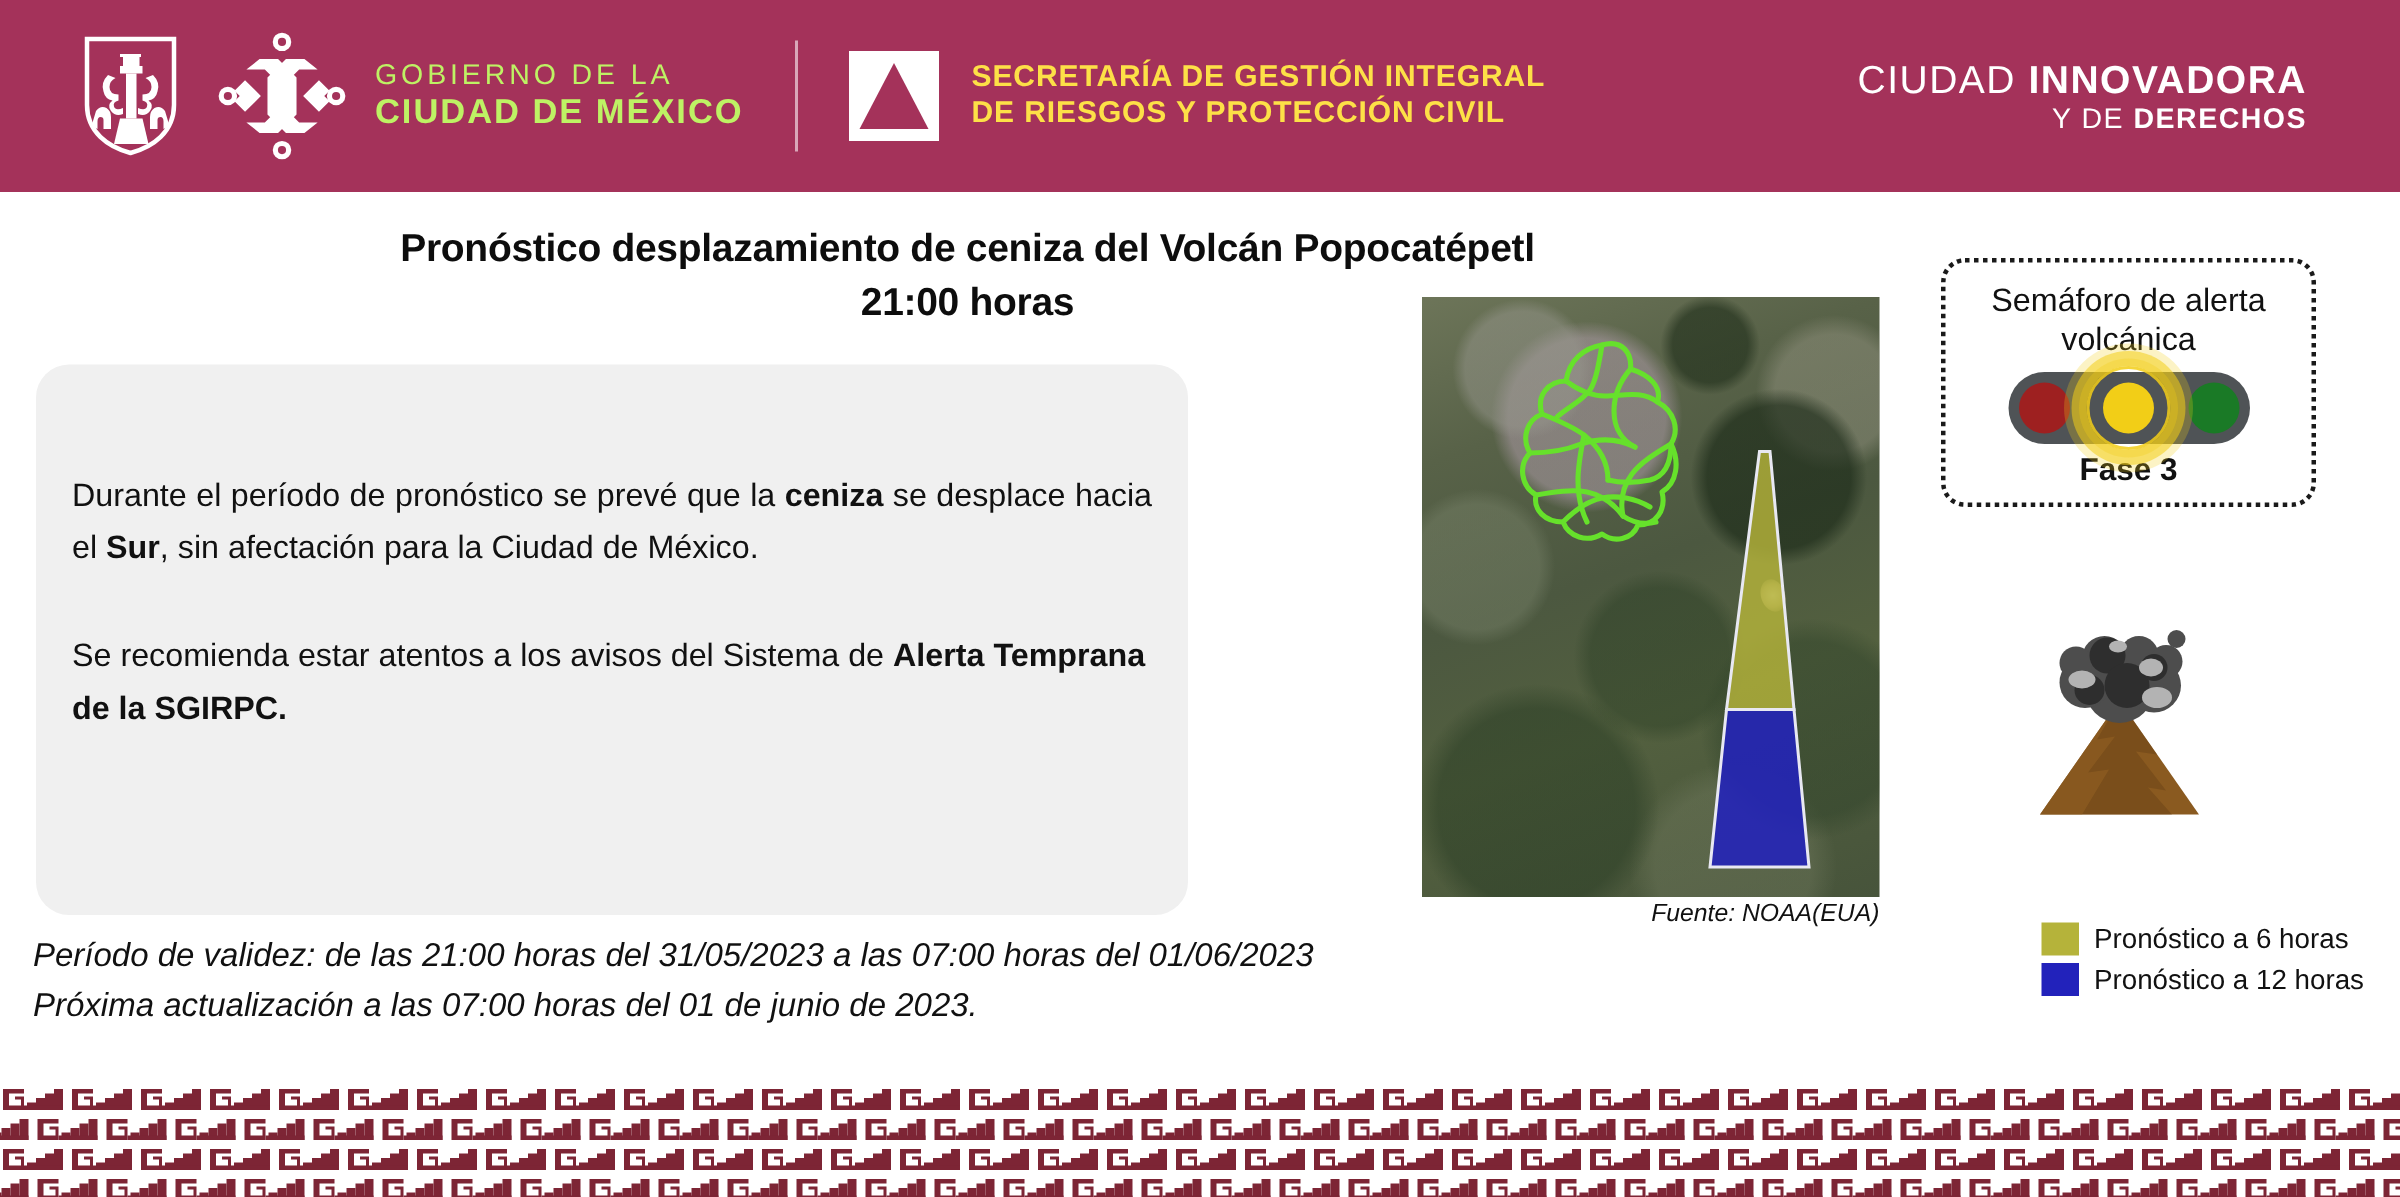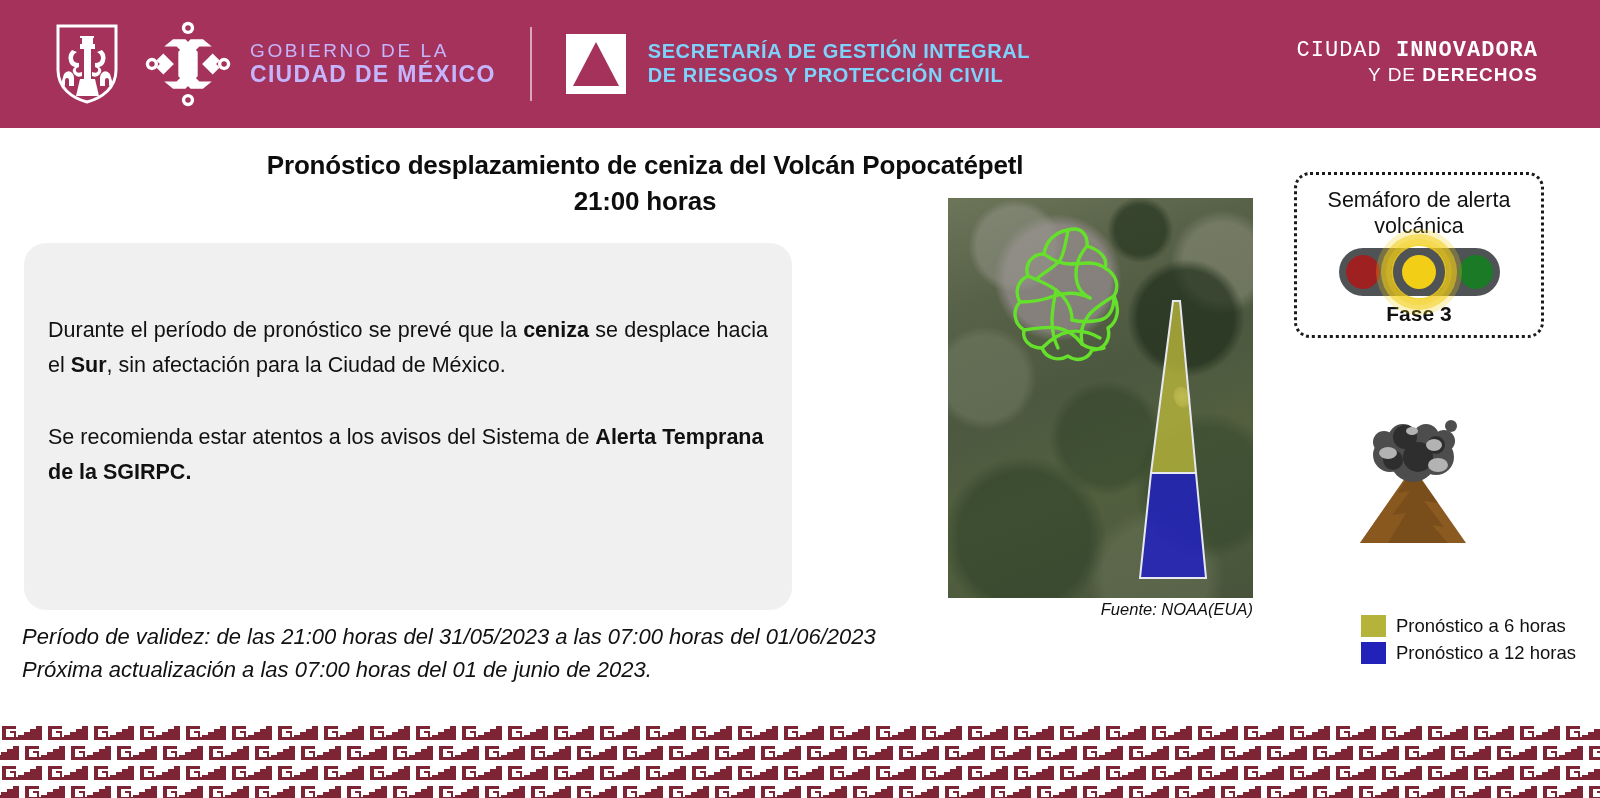--- a/index.html
+++ b/index.html
@@ -15,46 +15,46 @@
   .header {
     position: absolute; left: 0; top: 0;
     width: 1600px; height: 128px;
     background: #a4325a;
     display: flex; align-items: center;
   }
   .hdr-left { display: flex; align-items: center; padding-left: 56px; }
   .shield { width: 62px; height: 80px; flex: 0 0 auto; }
   .cdmx-glyph { width: 88px; height: 88px; margin-left: 26px; flex: 0 0 auto; }
   .gob-text {
-    margin-left: 18px; color: #c4b5fd; line-height: 1.12;
+    margin-left: 18px; color: #bef264; line-height: 1.12;
     letter-spacing: 2.0px;
   }
   .gob-text .l1 { font-size: 19px; font-weight: 400; letter-spacing: 2.6px; }
   .gob-text .l2 { font-size: 23px; font-weight: 700; letter-spacing: 1.3px; }
 
   .hdr-divider {
     width: 2px; height: 74px; background: #d9a7b9;
     margin-left: 34px; margin-right: 34px; flex: 0 0 auto;
   }
 
   .sgirpc-mark {
     width: 60px; height: 60px; background: #ffffff;
     display: flex; align-items: flex-end; justify-content: center;
     flex: 0 0 auto;
   }
   .sgirpc-text {
-    margin-left: 22px; color: #7dd3fc; line-height: 1.18;
+    margin-left: 22px; color: #fde047; line-height: 1.18;
     font-size: 20px; font-weight: 700; letter-spacing: 0.6px;
   }
 
   .hdr-right {
     position: absolute; right: 62px; top: 38px;
     color: #fff; text-align: right; line-height: 1.2;
   }
-  .hdr-right .r1 { font-size: 22px; letter-spacing: 1.0px; font-family: Liberation Mono, monospace; }
+  .hdr-right .r1 { font-size: 26px; letter-spacing: 1.0px; }
   .hdr-right .r1 b { font-weight: 700; }
   .hdr-right .r2 { font-size: 19px; letter-spacing: 1.0px; }
   .hdr-right .r2 b { font-weight: 700; }
 
   
   .title-block {
     position: absolute; left: 0; top: 148px; width: 1270px;
     text-align: center; color: #0d0d0d;
     font-size: 26px; font-weight: 700; line-height: 1.38;
     letter-spacing: -0.2px;

